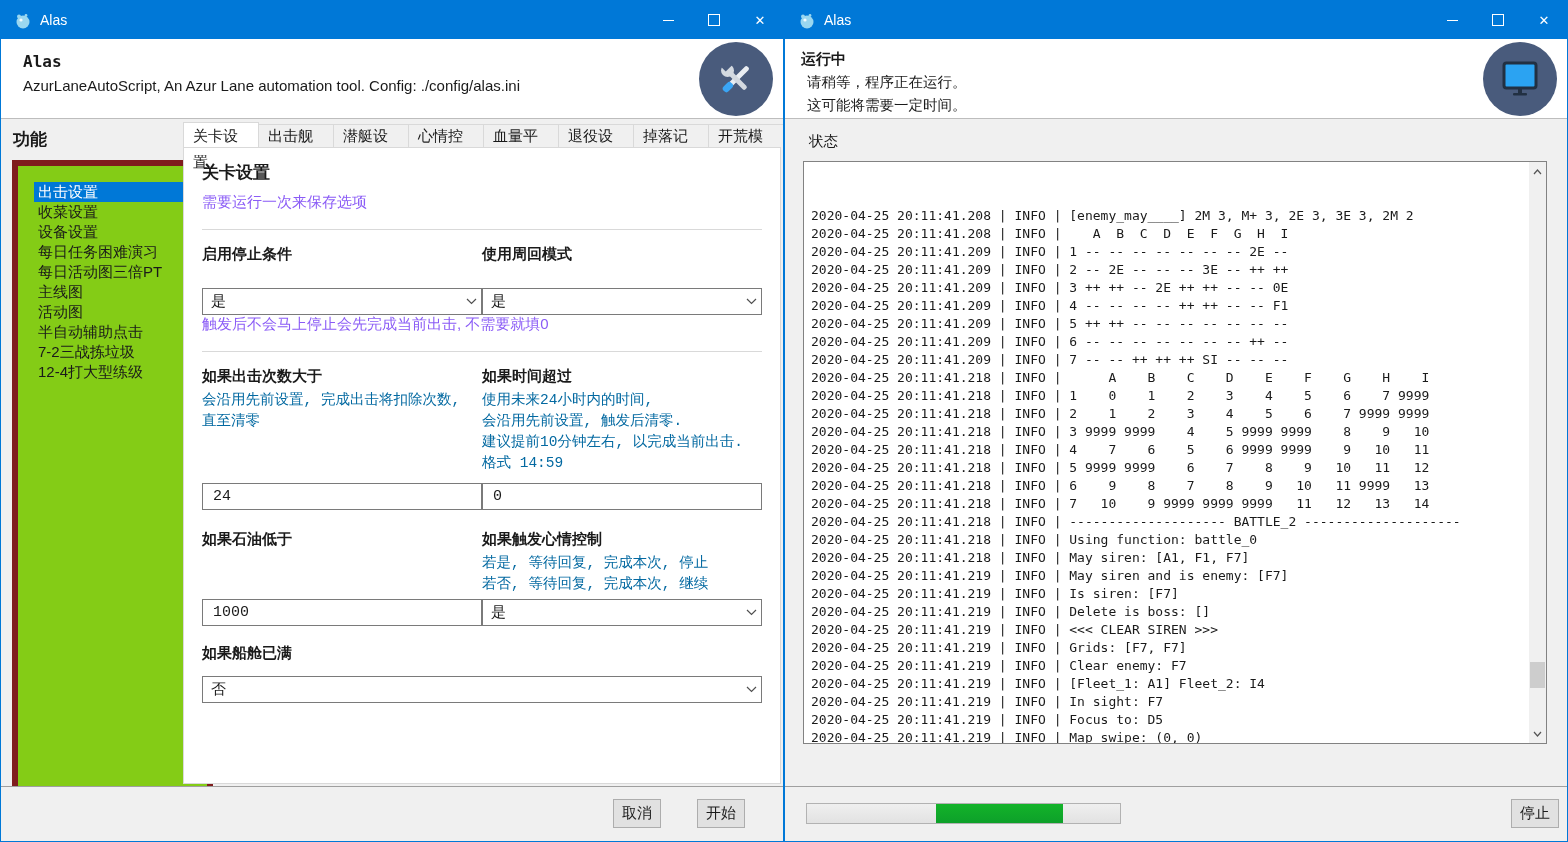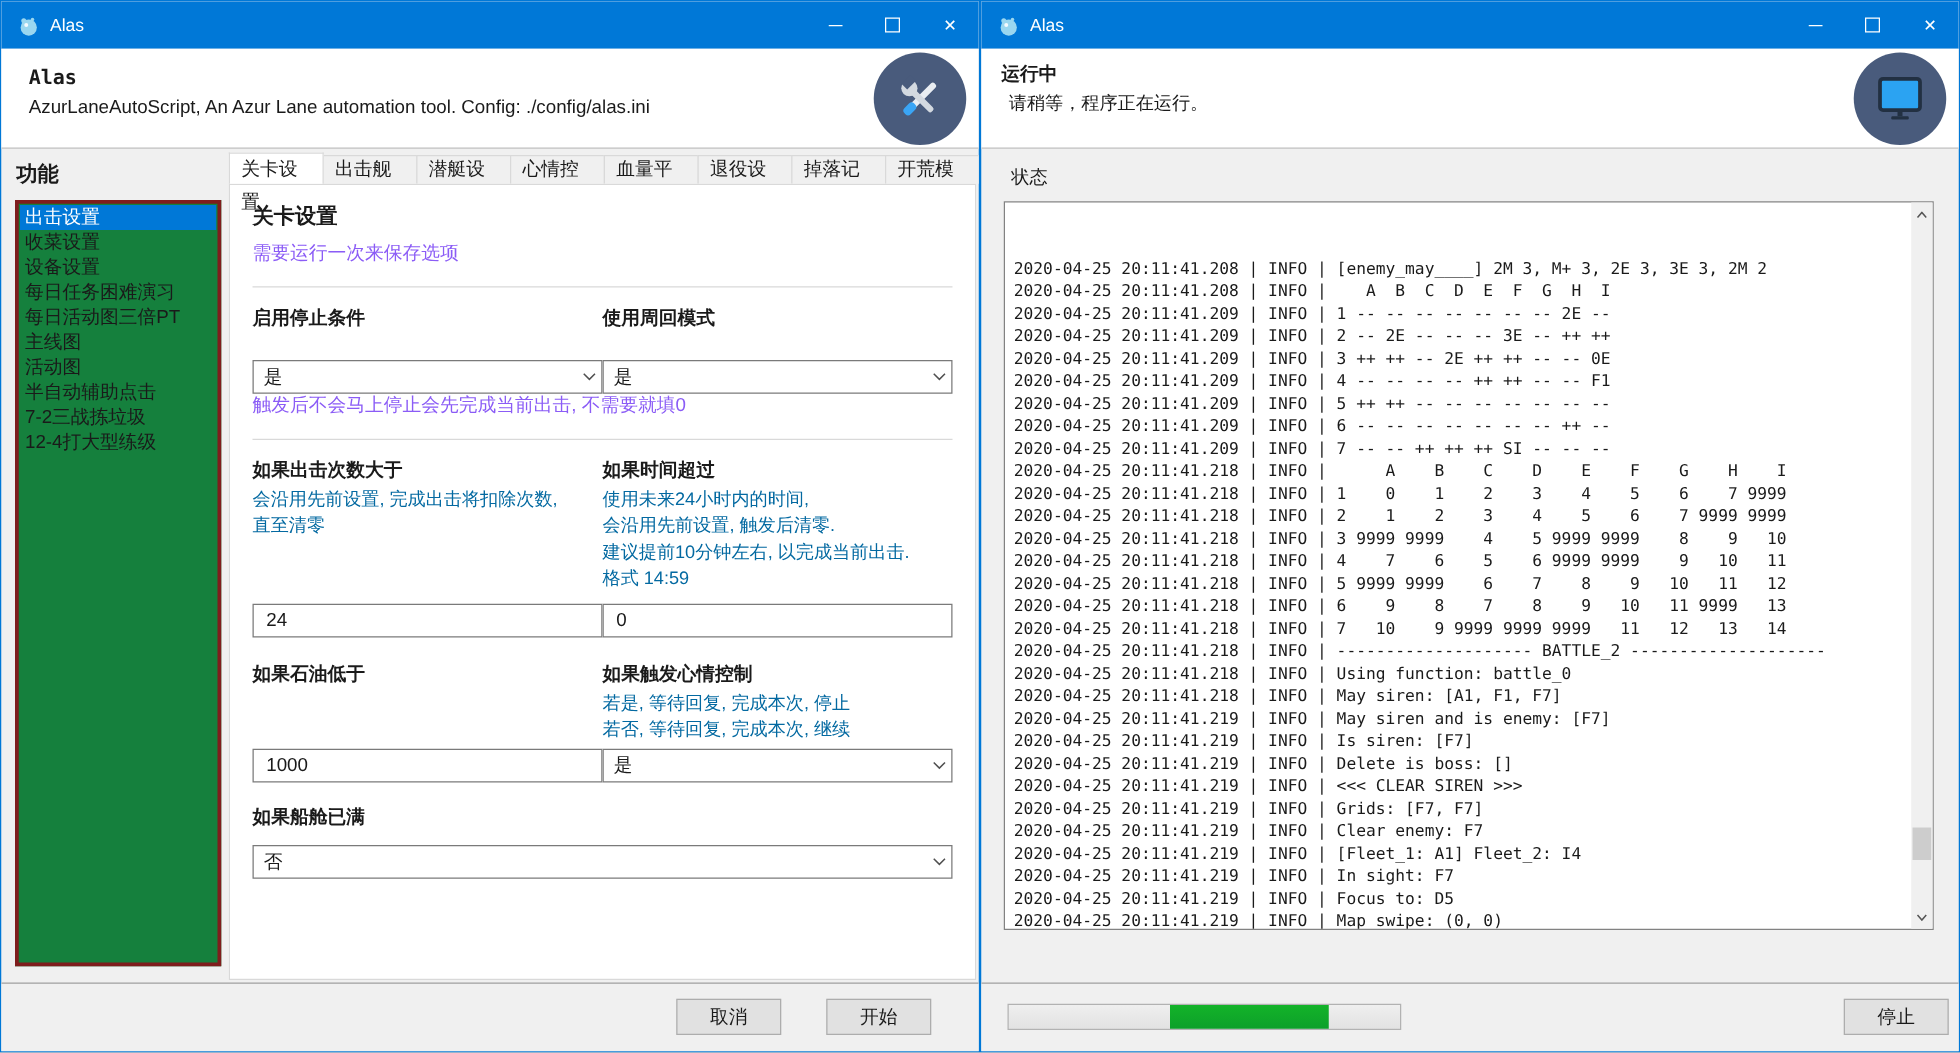--- a/index.html
+++ b/index.html
@@ -23,52 +23,52 @@
   .h-title{font-family:"DejaVu Sans Mono",monospace;font-weight:bold;font-size:16px;padding:13px 0 0 22px;}
   .h-sub{font-size:15px;padding:6px 0 0 22px;}
   .h-run-title{font-weight:bold;font-size:15px;padding:11px 0 0 16px;}
   .h-run-line{font-size:14.5px;padding:4px 0 0 22px;}
   .circle-icon{position:absolute;right:10px;top:3px;width:74px;height:74px;border-radius:50%;
                background:var(--icon_circle,#495b7c);display:flex;align-items:center;justify-content:center;}
 
   
   .content{position:absolute;top:118px;left:0;right:0;bottom:55px;}
   .side-heading{position:absolute;left:12px;top:9px;font-size:17px;font-weight:bold;}
-  .side-list{position:absolute;left:11px;top:41px;width:157px;height:605px;background:#15803d;
-             border:3px solid #7f1d1d;padding:1px;overflow:hidden;}
+  .side-list{position:absolute;left:11px;top:41px;width:157px;height:605px;background:#84cc16;
+             border:6px solid #7f1d1d;padding:16px;overflow:hidden;}
   .side-item{height:20px;line-height:20px;font-size:15px;padding:0 4px;white-space:nowrap;cursor:default;}
   .side-item.selected{background:var(--accent,#0078d7);color:#fff;}
 
   .tabs{position:absolute;left:182px;top:5px;display:flex;}
   .tab{height:22px;line-height:22px;padding:0 9px;font-size:15px;background:#f0f0f0;
        border:1px solid #d9d9d9;border-bottom:none;margin-right:-1px;position:relative;cursor:default;}
   .tab.active{background:#fff;height:24px;margin-top:-2px;line-height:26px;z-index:3;}
 
   .panel{position:absolute;left:182px;top:28px;width:598px;height:637px;background:#fff;
          border:1px solid #d9d9d9;box-sizing:border-box;z-index:2;}
   .panel-in{padding:13px 18px 0 18px;}
   .sec-title{font-size:17px;font-weight:bold;margin:0 0 9px 0;}
   .sec-desc{font-size:15px;color:#8b5cf6;margin:0;}
   .hrule{border:none;border-top:1px solid #d9d9d9;margin:17px 0 15px 0;}
-  .frow{display:flex;}
+  .frow{display:flex;font-family:Liberation Mono, monospace;}
   .fcol{flex:1;display:flex;flex-direction:column;}
   .f-label{font-weight:bold;font-size:15px;margin-bottom:4px;}
   .f-desc{font-size:14.5px;color:#0369a1;line-height:21px;}
   .select,.inputbox{margin-top:auto;height:25px;border:1px solid #7a7a7a;background:#fff;
         display:flex;align-items:center;font-size:15px;padding:0 4px 0 8px;justify-content:center;}
   .select{justify-content:space-between;cursor:default;}
   .inputbox input{border:none;outline:none;font-size:15px;width:100%;font-family:inherit;color:#1a1a1a;background:transparent;}
   .mt28{margin-top:28px;} .mt20{margin-top:20px;} .mt18{margin-top:18px;}
   .full-select{margin-top:13px;}
 
   
   .footer{position:absolute;left:0;right:0;bottom:0;height:54px;border-top:1px solid #9f9f9f;
           background:#f0f0f0;}
   .footer .btnrow{position:absolute;right:38px;top:12px;display:flex;gap:36px;}
-  .btn{width:84px;height:29px;background:#e1e1e1;border:1px solid #adadad;font-size:15px;
+  .btn{width:48px;height:29px;background:#e1e1e1;border:1px solid #adadad;font-size:15px;
        font-family:inherit;color:#1a1a1a;cursor:default;}
 
   
   .status-label{position:absolute;left:24px;top:13px;font-size:14.5px;}
   .logbox{position:absolute;left:18px;top:42px;width:744px;height:583px;background:#fff;
           border:1px solid #828282;box-sizing:border-box;}
   .log-clip{position:absolute;top:0;bottom:0;left:0;right:17px;overflow:hidden;}
   .log-lines{margin-top:-9px;padding-left:7px;font-family:"DejaVu Sans Mono",monospace;
              font-size:13px;line-height:18px;white-space:pre;}
   .scrollbar{position:absolute;top:0;right:0;bottom:0;width:17px;background:#f0f0f0;}
@@ -270,20 +270,21 @@
         <span class="g-max"></span>
       </div>
     <div class="tb-btn">
         <span class="g-close">✕</span>
       </div>
   </div>
 
   <div class="header">
     <div class="h-run-title">运行中</div>
     <div class="h-run-line">请稍等，程序正在运行。</div>
+    <div class="h-run-line">这可能将需要一定时间。</div>
     <div class="circle-icon">
       <svg width="42" height="38" viewBox="0 0 42 38">
         <rect x="5" y="3" width="32" height="25" rx="2.5" fill="#2ba3f2" stroke="#223042" stroke-width="3"></rect>
         <rect x="19" y="28" width="4" height="5" fill="#223042"></rect>
         <rect x="14" y="33" width="14" height="2.5" rx="1" fill="#223042"></rect>
       </svg>
     </div>
   </div>
 
   <div class="content">

